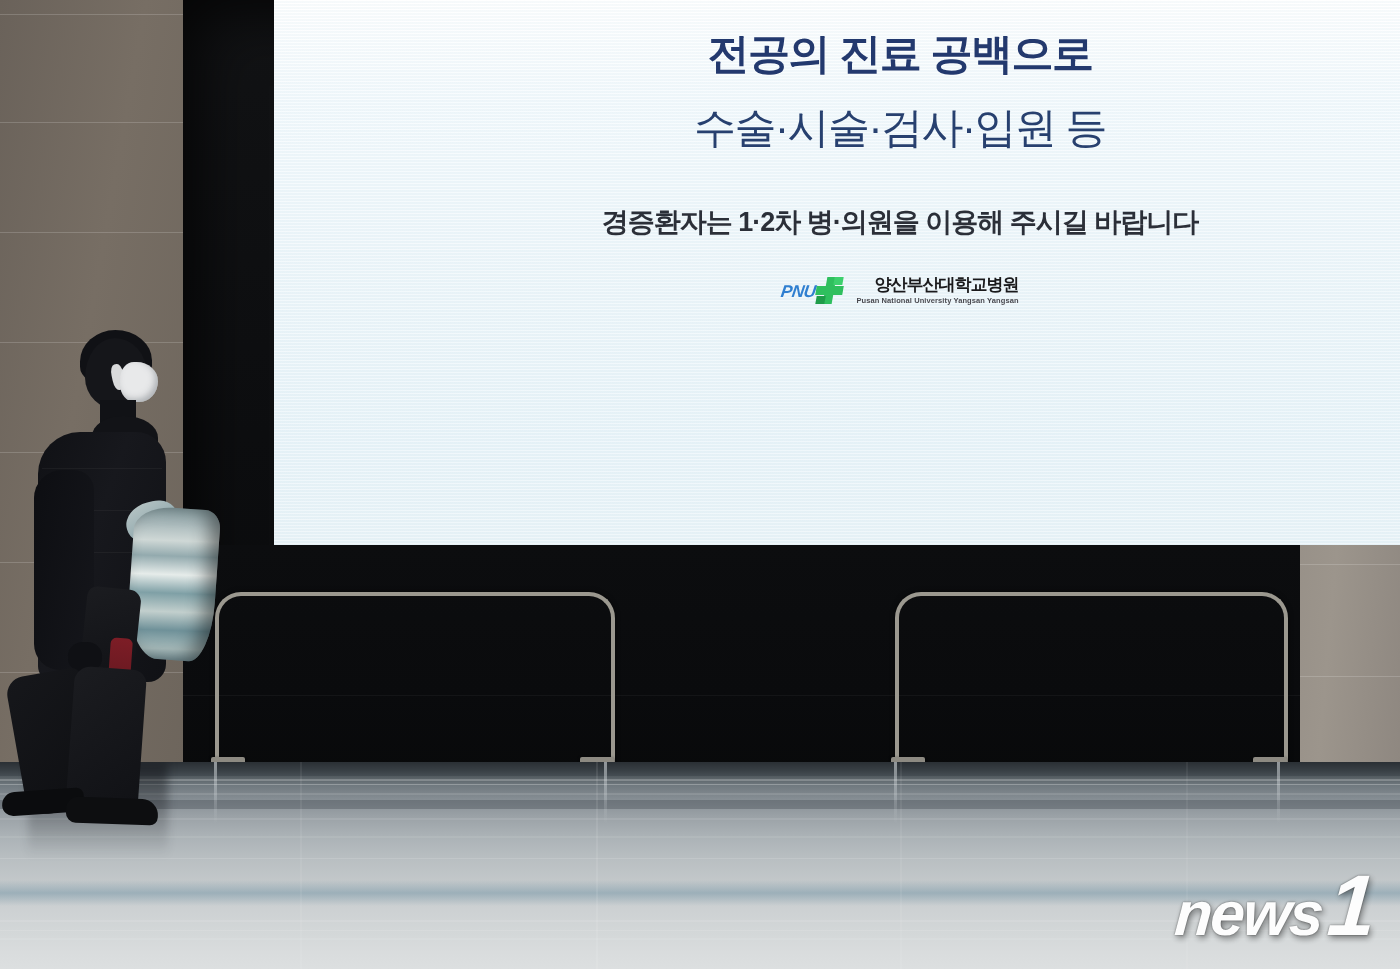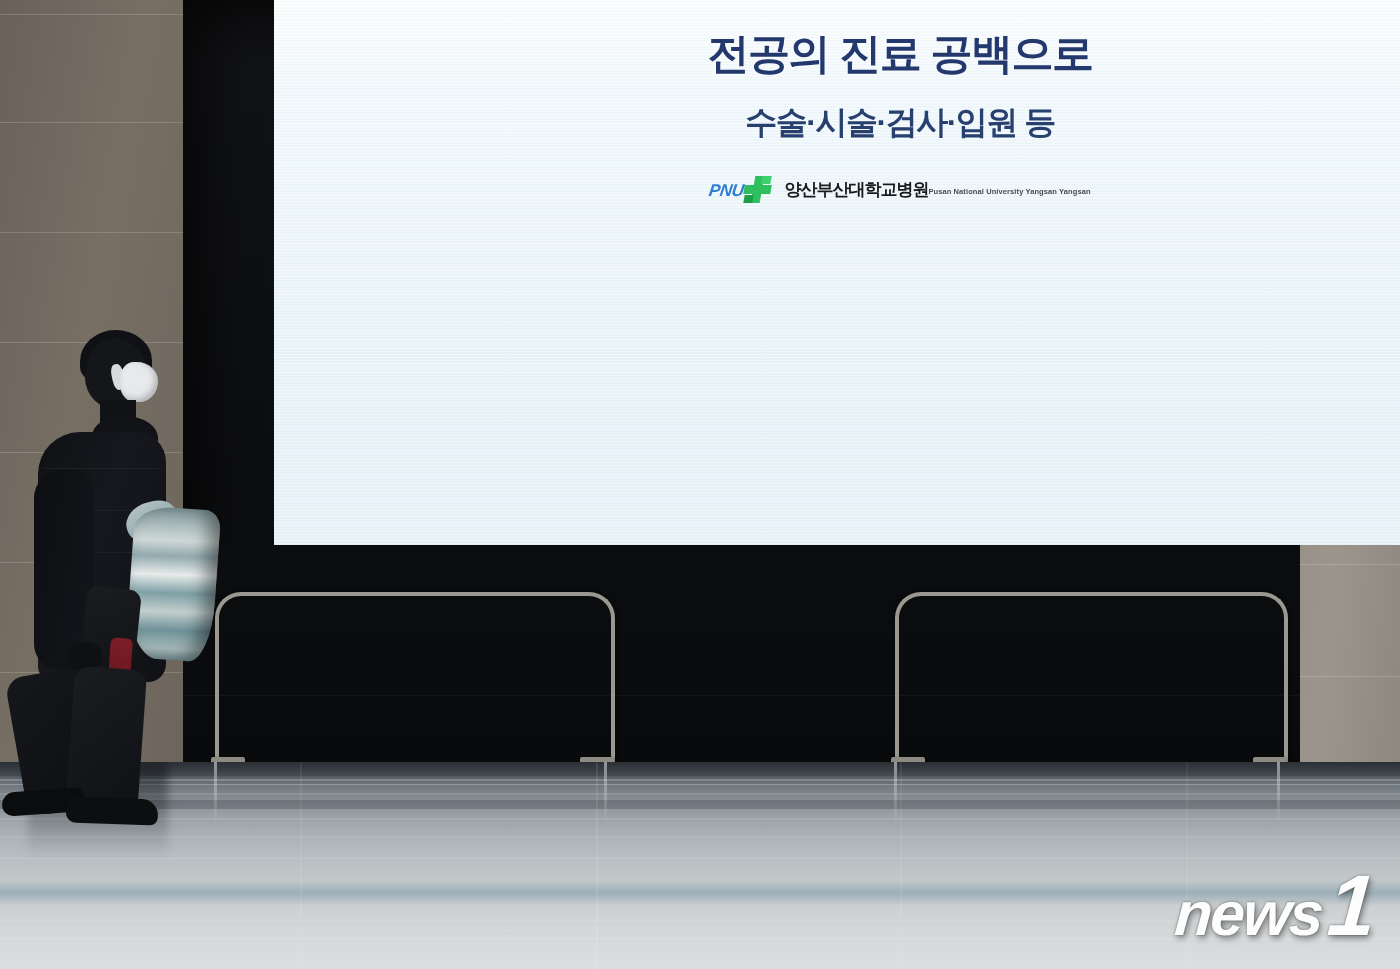--- a/index.html
+++ b/index.html
@@ -87,21 +87,21 @@
   }
   .line-headline{
     margin-top:18px;
     font-size:82px;font-weight:800;letter-spacing:-3px;
     color:#f0499c;
     line-height:1.08;
     text-shadow:0 2px 3px rgba(240,73,156,.18);
   }
   .line-sub{
     margin-top:26px;
-    font-size:32px;font-weight:700;letter-spacing:-1.5px;
+    font-size:42px;font-weight:400;letter-spacing:-1.5px;
     color:#27406f;
     line-height:1.15;
   }
   .line-body{
     margin-top:52px;
     font-size:27px;font-weight:600;letter-spacing:-1px;
     color:#2b2f38;
     line-height:1.3;
   }
 
@@ -125,21 +125,21 @@
   }
   .logo-cross i{
     position:absolute;background:#2fbf5e;display:block;
     transform:skewX(-10deg);
   }
   .cx-v{left:11px;top:0;width:9px;height:27px;}
   .cx-h{left:2px;top:9px;width:27px;height:9px;}
   .cx-tr{left:20px;top:0px;width:9px;height:8px;background:#3dd06d !important;}
   .cx-bl{left:2px;top:19px;width:9px;height:8px;background:#1f9c4a !important;}
 
-  .logo-text{display:flex;align-items:center;}
+  .logo-text{display:flex;flex-direction:column;align-items:flex-end;}
   .logo-kr{
     font-size:17px;font-weight:700;letter-spacing:-1px;color:#1a1a1c;
     line-height:1.1;
   }
   .logo-en{
     font-size:7.5px;font-weight:600;letter-spacing:.1px;color:#4a4a50;
     line-height:1.2;margin-top:2px;
   }
 
   
@@ -368,20 +368,21 @@
 
   <div class="screen">
     <div class="screen-glow"></div>
     <div class="screen-content">
 
       <div class="line-top">전공의 진료 공백으로</div>
 
 
       <div class="line-sub">수술·시술·검사·입원 등</div>
 
+      <div class="line-body">경증환자는 1·2차 병·의원을 이용해 주시길 바랍니다</div>
 
       <div class="logo-lockup">
         <div class="logo-mark">
           <span class="logo-pnu">PNU</span>
           <span class="logo-cross">
             <i class="cx-h"></i>
               <i class="cx-v"></i>
               <i class="cx-tr"></i>
               <i class="cx-bl"></i>
           </span>

